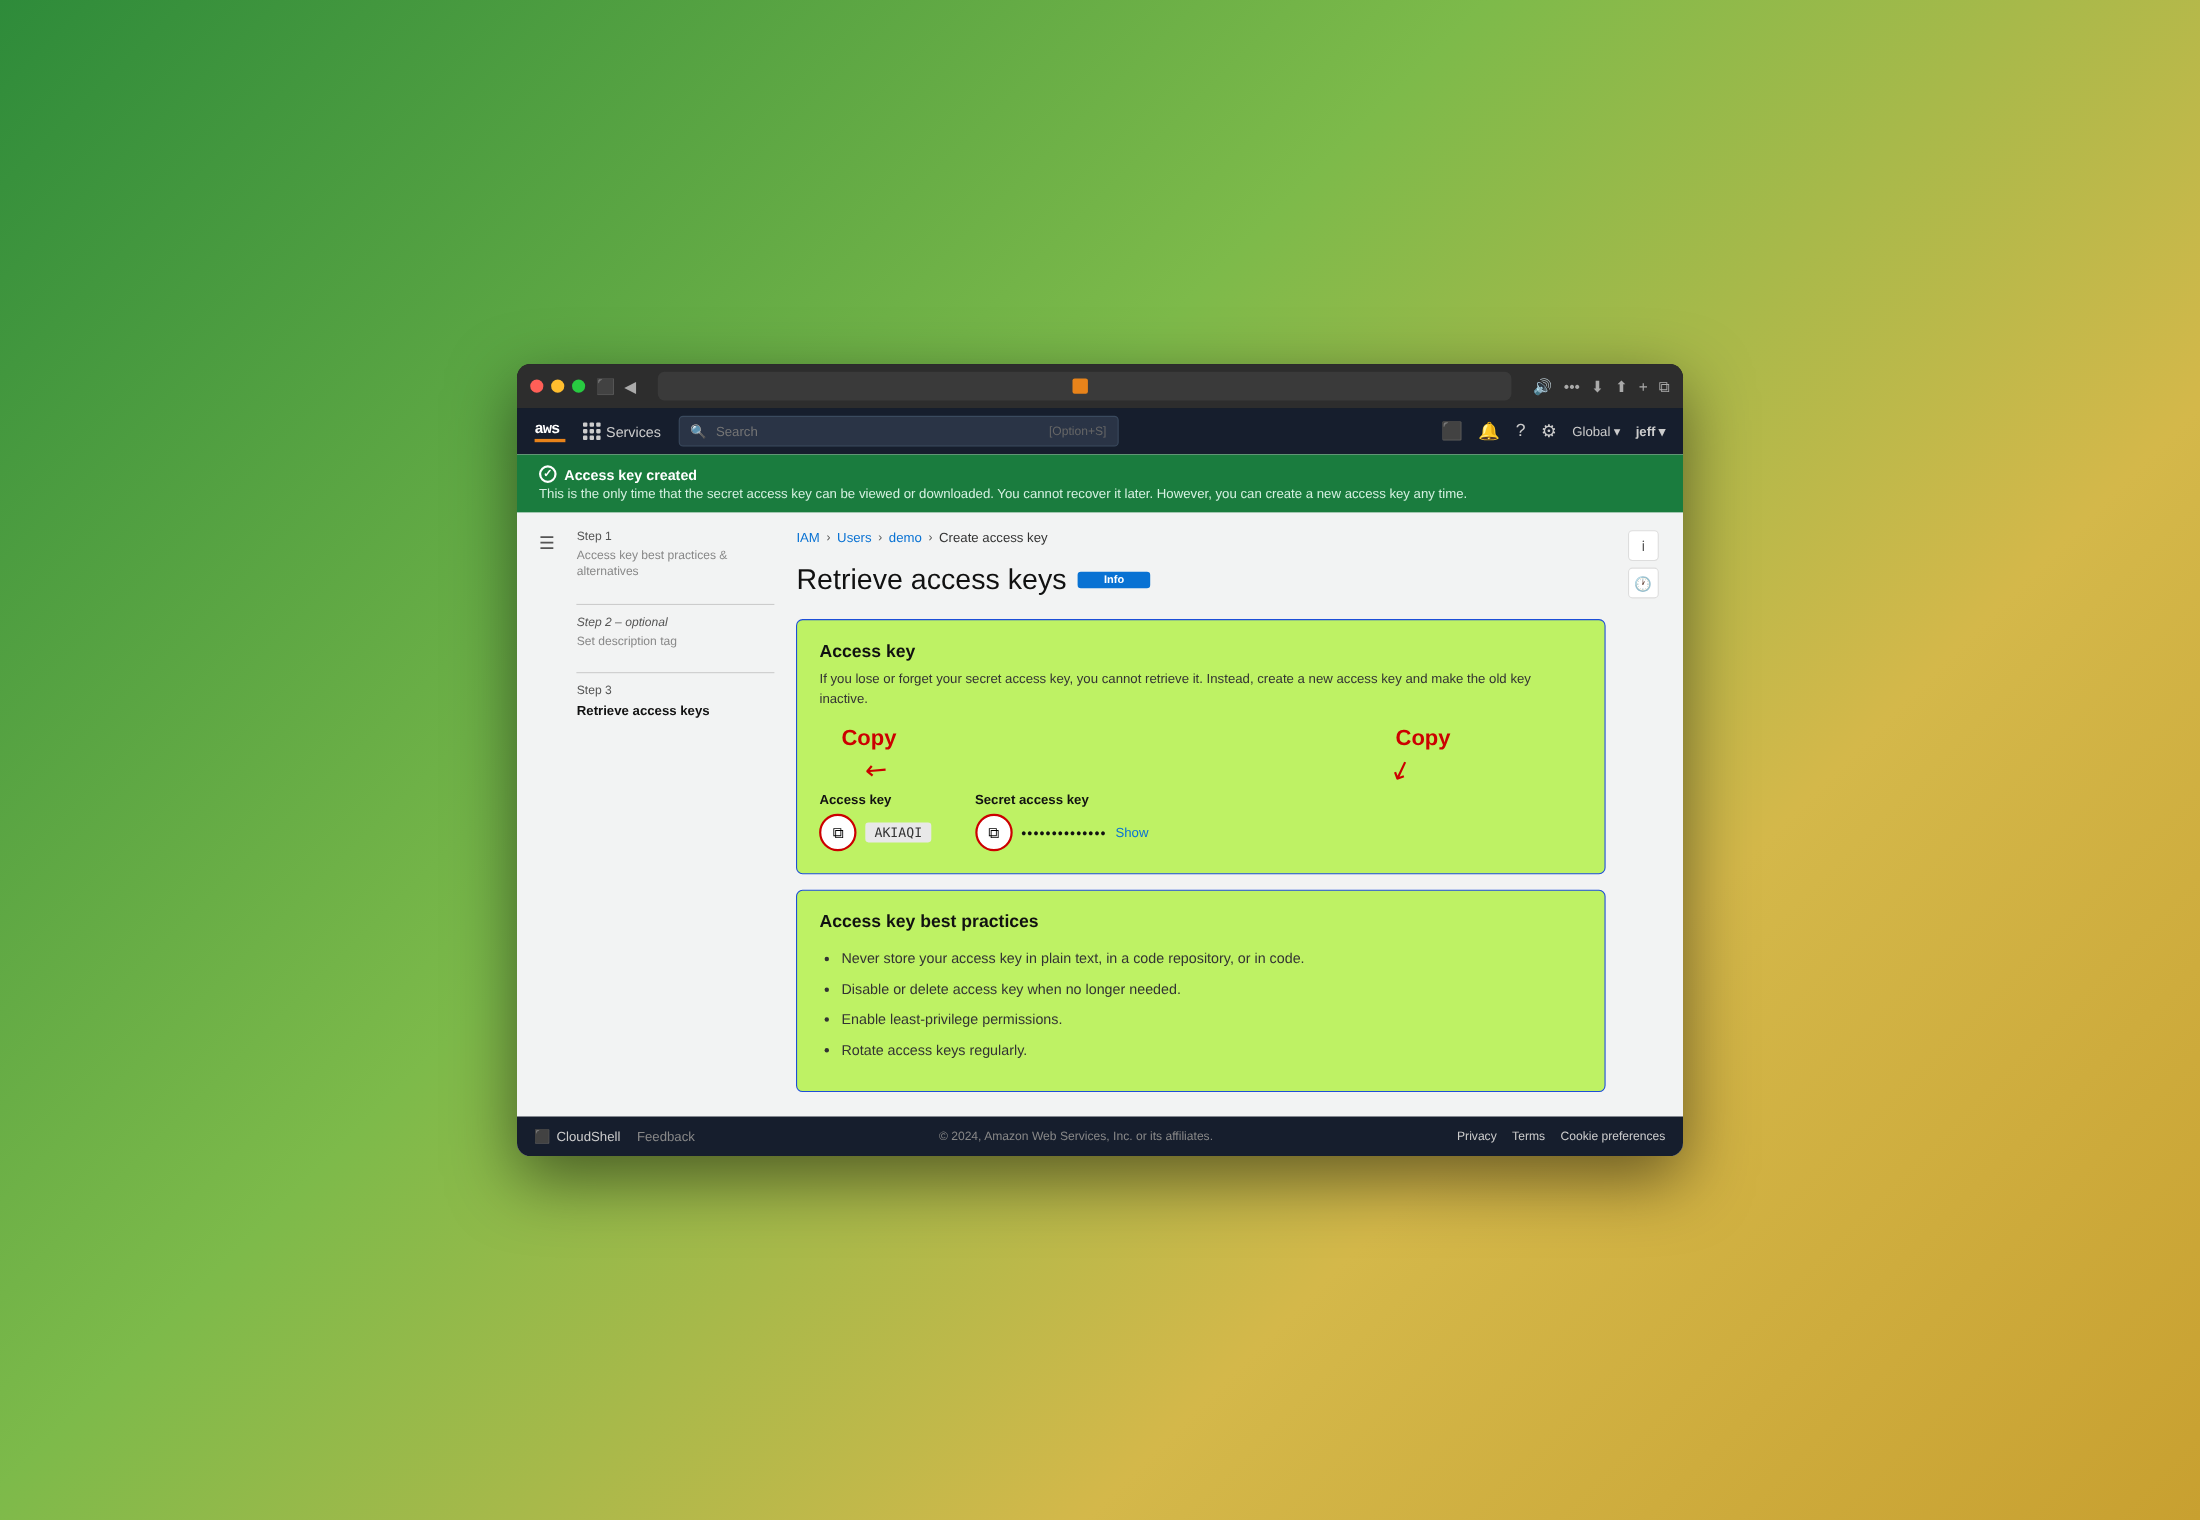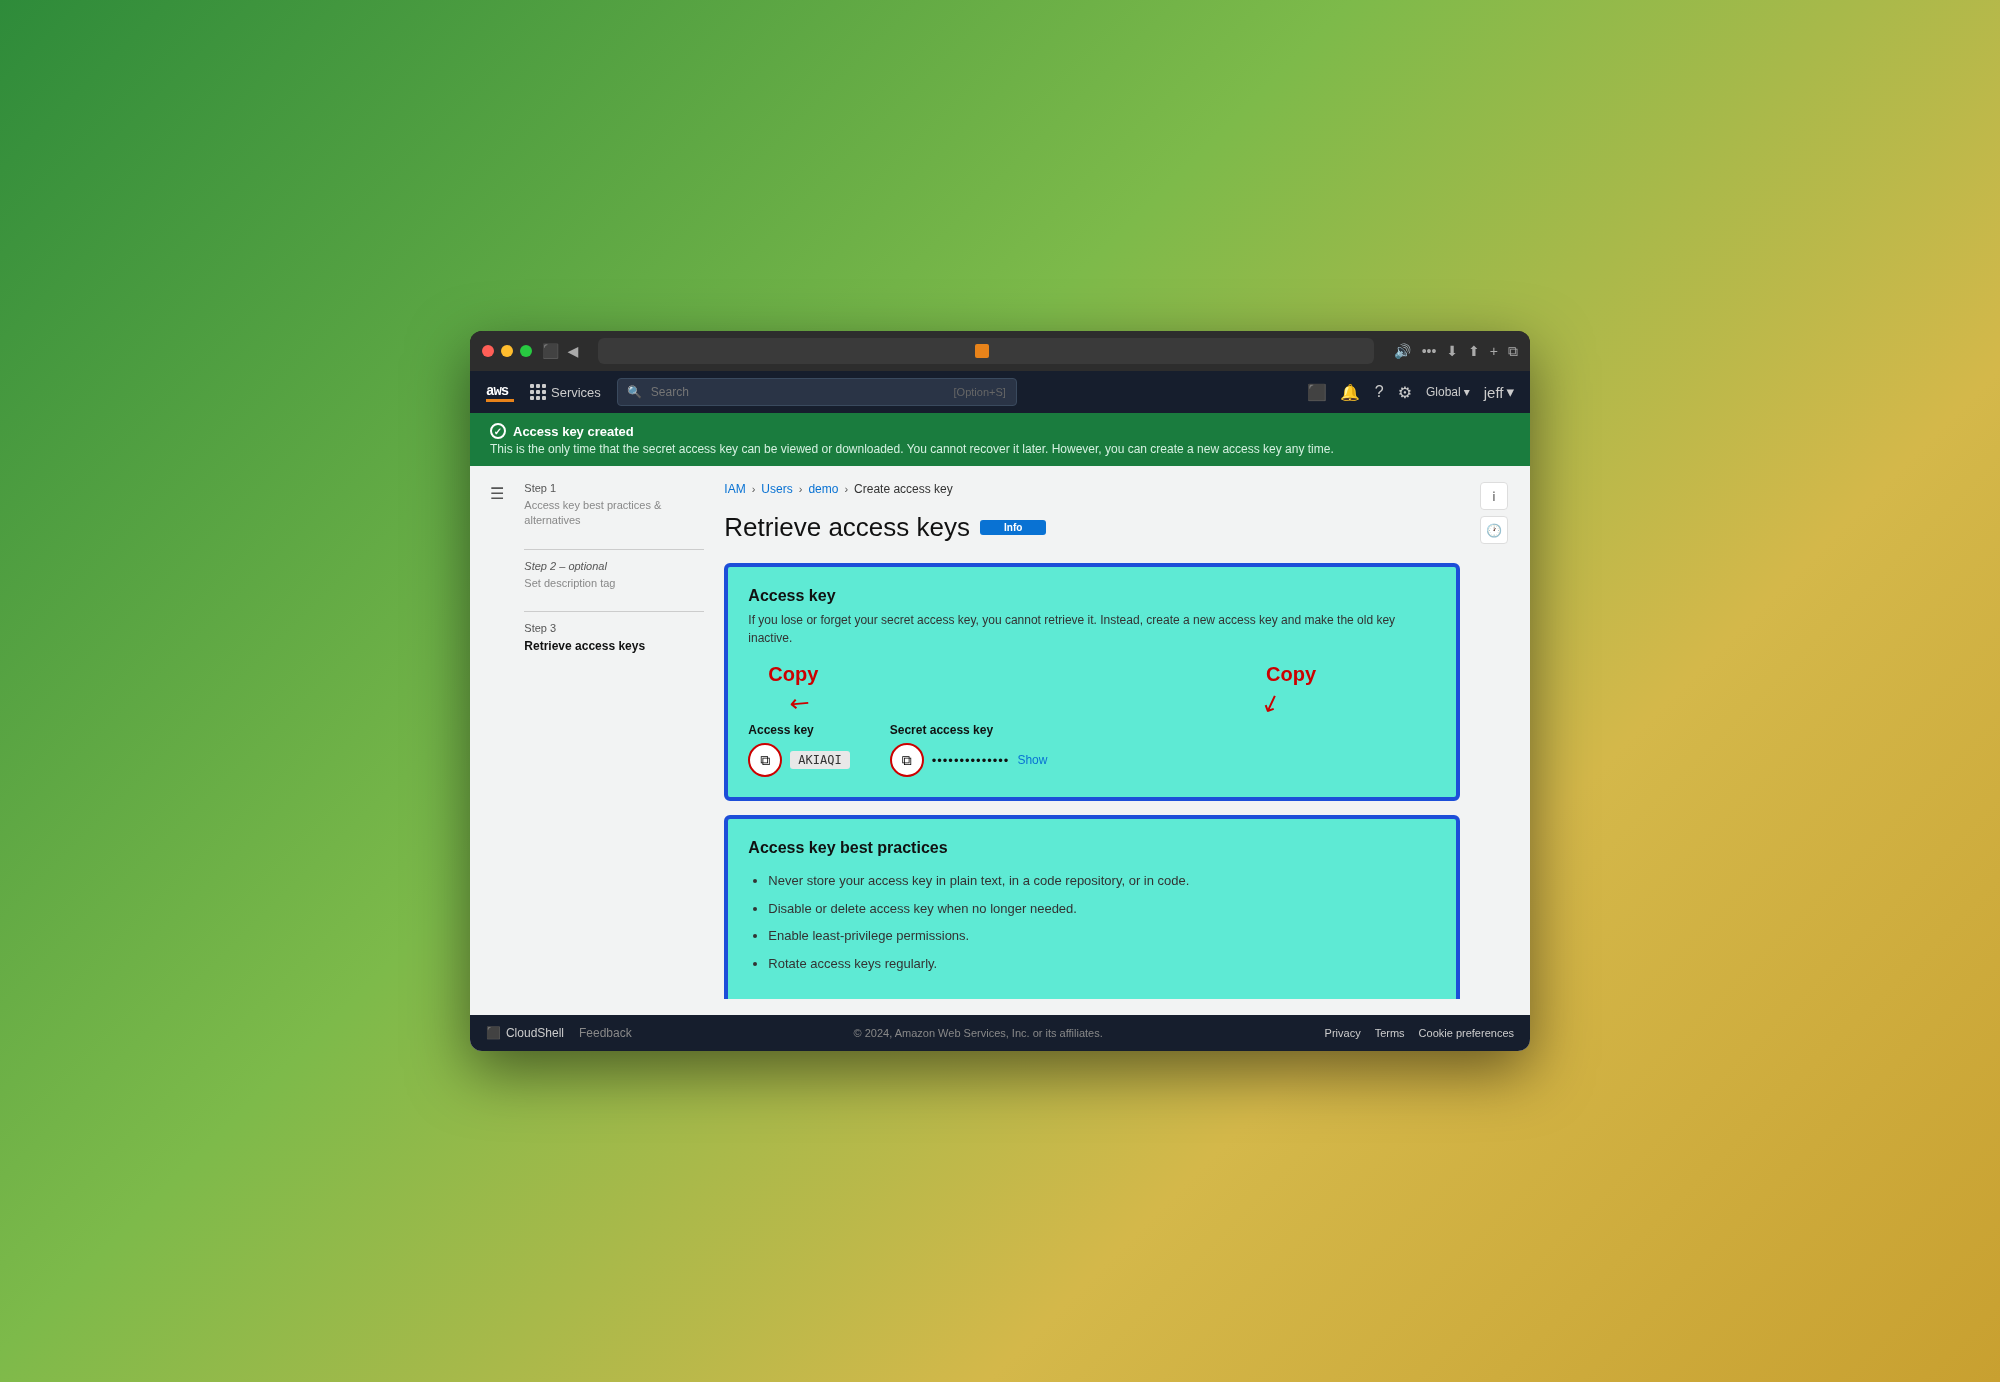--- a/index.html
+++ b/index.html
@@ -146,24 +146,25 @@
     .nav-icon { color: #ccc; font-size: 16px; cursor: pointer; }
     .nav-region {
       color: #ccc;
       font-size: 12px;
       display: flex;
       align-items: center;
       gap: 3px;
     }
     .nav-user {
       color: #ccc;
-      font-size: 15px;
+      font-size: 12px;
       display: flex;
       align-items: center;
       gap: 3px;
+      font-weight: bold;
     }
 
     
     .content-area {
       flex: 1;
       display: flex;
       flex-direction: column;
       background: #f2f3f3;
       overflow: hidden;
     }
@@ -287,22 +288,22 @@
       color: #fff;
       font-size: 10px;
       padding: 2px 24px;
       border-radius: 3px;
       font-weight: 600;
       cursor: pointer;
     }
 
     
     .card {
-      background: #5eead4;
-      border: 4px solid #1d4ed8;
+      background: #bef264;
+      border: 1px solid #1d4ed8;
       border-radius: 6px;
       padding: 20px;
       margin-bottom: 14px;
     }
     .card-title {
       font-size: 16px;
       font-weight: 700;
       color: #111;
       margin-bottom: 6px;
     }

